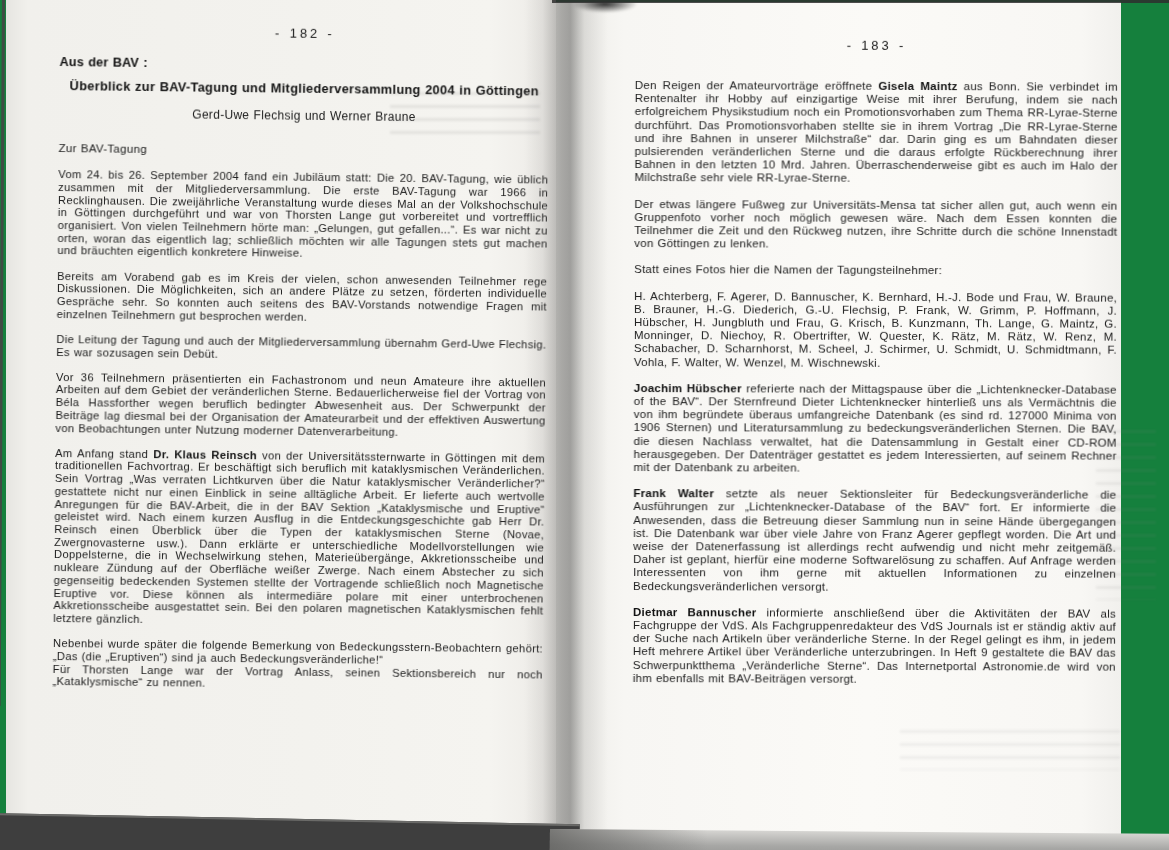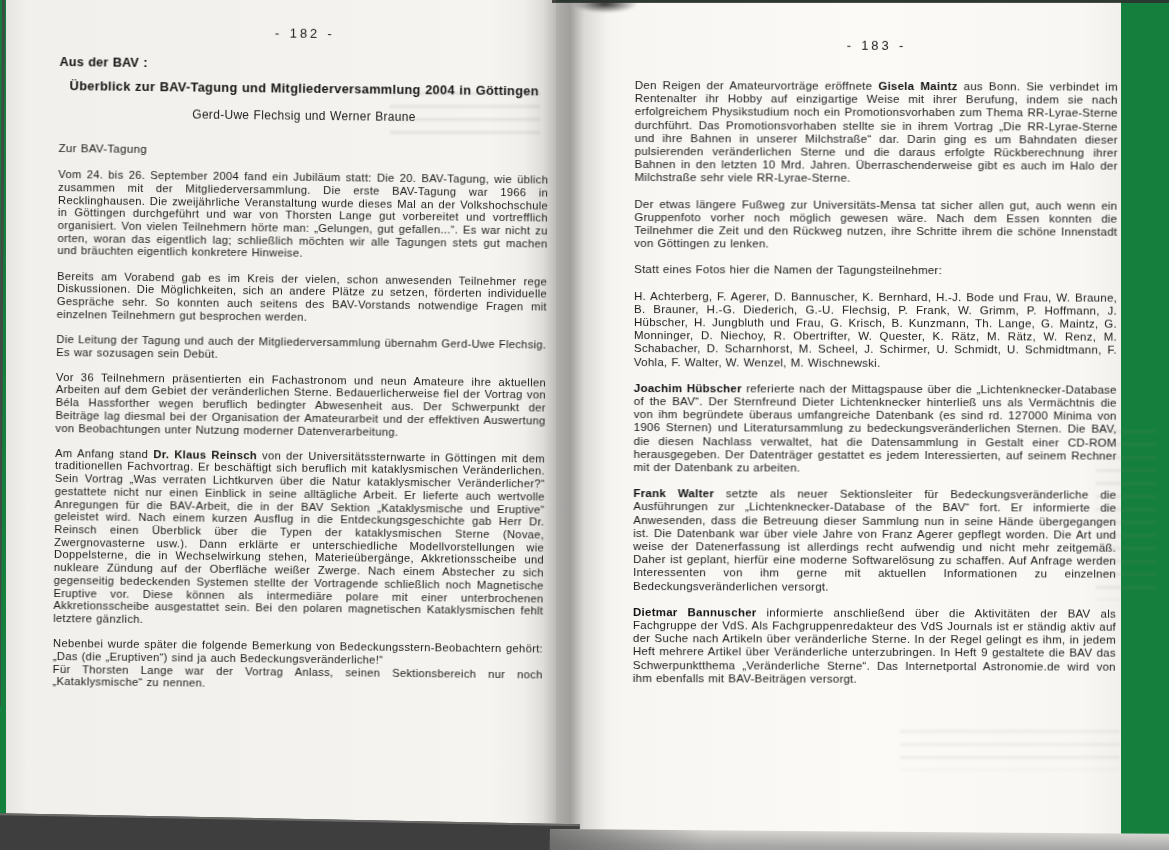--- a/index.html
+++ b/index.html
@@ -141,21 +141,21 @@
           <p class="para tight"><span>Für Thorsten Lange war der Vortrag Anlass, seinen Sektionsbereich nur noch „Kataklysmische“ zu nennen.</span></p>
         </div>
     </div>
   </div>
 
   <div class="paper right">
     <div class="content right-content">
       <div class="pageno">- 183 -</div>
       <div>
           <p class="para"><span>Den Reigen der Amateurvorträge eröffnete </span><span class="b">Gisela Maintz</span><span> aus Bonn. Sie verbindet im Rentenalter ihr Hobby auf einzigartige Weise mit ihrer Berufung, indem sie nach erfolgreichem Physikstudium noch ein Promotionsvorhaben zum Thema RR-Lyrae-Sterne durchführt. Das Promotionsvorhaben stellte sie in ihrem Vortrag „Die RR-Lyrae-Sterne und ihre Bahnen in unserer Milchstraße“ dar. Darin ging es um Bahndaten dieser pulsierenden veränderlichen Sterne und die daraus erfolgte Rückberechnung ihrer Bahnen in den letzten 10 Mrd. Jahren. Überraschenderweise gibt es auch im Halo der Milchstraße sehr viele RR-Lyrae-Sterne.</span></p>
-          <p class="para"><span>Der etwas längere Fußweg zur Universitäts-Mensa tat sicher allen gut, auch wenn ein Gruppenfoto vorher noch möglich gewesen wäre. Nach dem Essen konnten die Teilnehmer die Zeit und den Rückweg nutzen, ihre Schritte ihrem die schöne Innenstadt von Göttingen zu lenken.</span></p>
+          <p class="para"><span>Der etwas längere Fußweg zur Universitäts-Mensa tat sicher allen gut, auch wenn ein Gruppenfoto vorher noch möglich gewesen wäre. Nach dem Essen konnten die Teilnehmer die Zeit und den Rückweg nutzen, ihre Schritte durch die schöne Innenstadt von Göttingen zu lenken.</span></p>
           <p class="para"><span>Statt eines Fotos hier die Namen der Tagungsteilnehmer:</span></p>
           <p class="para"><span>H. Achterberg, F. Agerer, D. Bannuscher, K. Bernhard, H.-J. Bode und Frau, W. Braune, B. Brauner, H.-G. Diederich, G.-U. Flechsig, P. Frank, W. Grimm, P. Hoffmann, J. Hübscher, H. Jungbluth und Frau, G. Krisch, B. Kunzmann, Th. Lange, G. Maintz, G. Monninger, D. Niechoy, R. Obertrifter, W. Quester, K. Rätz, M. Rätz, W. Renz, M. Schabacher, D. Scharnhorst, M. Scheel, J. Schirmer, U. Schmidt, U. Schmidtmann, F. Vohla, F. Walter, W. Wenzel, M. Wischnewski.</span></p>
           <p class="para"><span class="b">Joachim Hübscher</span><span> referierte nach der Mittagspause über die „Lichtenknecker-Database of the BAV“. Der Sternfreund Dieter Lichtenknecker hinterließ uns als Vermächtnis die von ihm begründete überaus umfangreiche Datenbank (es sind rd. 127000 Minima von 1906 Sternen) und Literatursammlung zu bedeckungsveränderlichen Sternen. Die BAV, die diesen Nachlass verwaltet, hat die Datensammlung in Gestalt einer CD-ROM herausgegeben. Der Datenträger gestattet es jedem Interessierten, auf seinem Rechner mit der Datenbank zu arbeiten.</span></p>
           <p class="para"><span class="b">Frank Walter</span><span> setzte als neuer Sektionsleiter für Bedeckungsveränderliche die Ausführungen zur „Lichtenknecker-Database of the BAV“ fort. Er informierte die Anwesenden, dass die Betreuung dieser Sammlung nun in seine Hände übergegangen ist. Die Datenbank war über viele Jahre von Franz Agerer gepflegt worden. Die Art und weise der Datenerfassung ist allerdings recht aufwendig und nicht mehr zeitgemäß. Daher ist geplant, hierfür eine moderne Softwarelösung zu schaffen. Auf Anfrage werden Interessenten von ihm gerne mit aktuellen Informationen zu einzelnen Bedeckungsveränderlichen versorgt.</span></p>
           <p class="para"><span class="b">Dietmar Bannuscher</span><span> informierte anschließend über die Aktivitäten der BAV als Fachgruppe der VdS. Als Fachgruppenredakteur des VdS Journals ist er ständig aktiv auf der Suche nach Artikeln über veränderliche Sterne. In der Regel gelingt es ihm, in jedem Heft mehrere Artikel über Veränderliche unterzubringen. In Heft 9 gestaltete die BAV das Schwerpunktthema „Veränderliche Sterne“. Das Internetportal Astronomie.de wird von ihm ebenfalls mit BAV-Beiträgen versorgt.</span></p>
         </div>
     </div>
   </div>
 
   <div class="smudge s1"></div>

